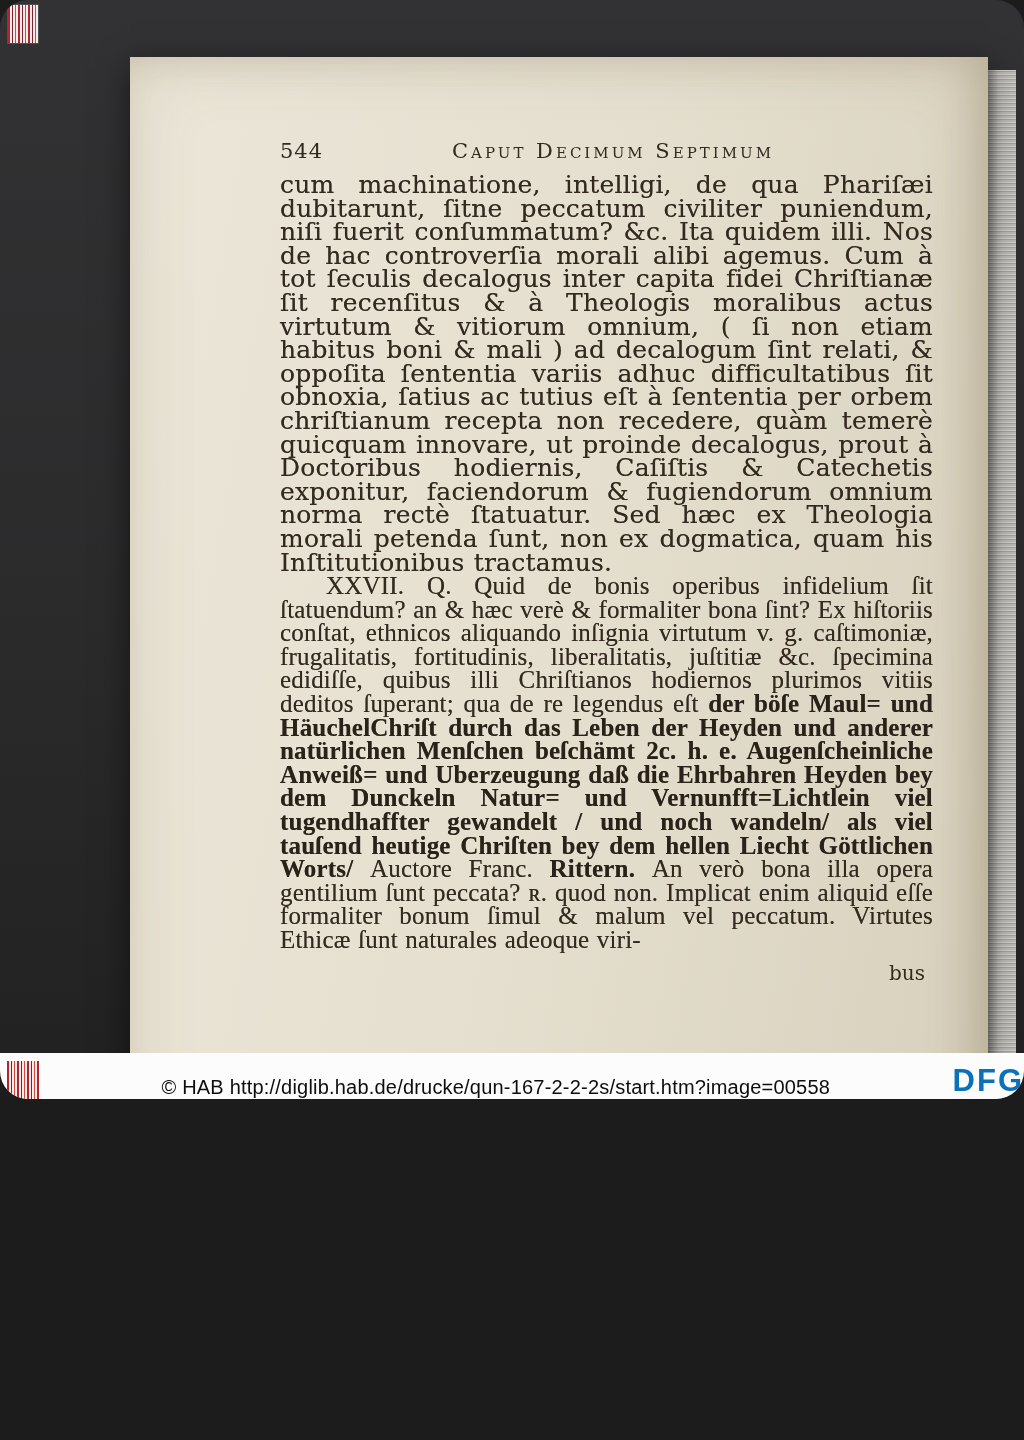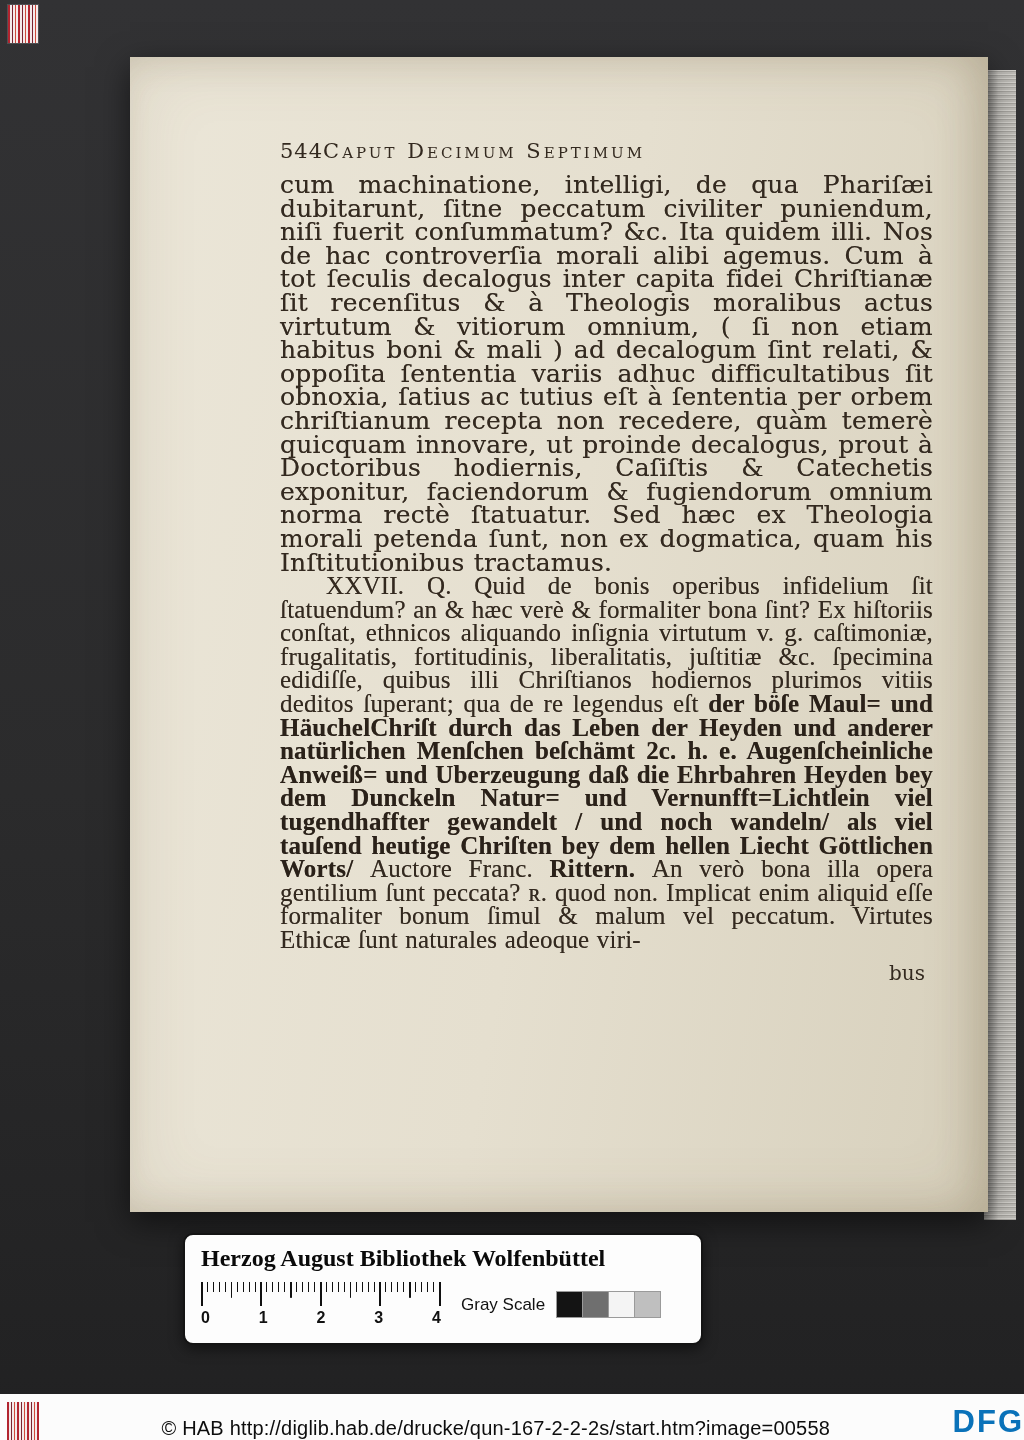--- a/index.html
+++ b/index.html
@@ -1,19 +1,20 @@
 <!DOCTYPE html>
 <html><head>
 <meta charset="utf-8">
 <style>
   html,body{margin:0;padding:0;background:#1c1c1d;}
   .canvas{
-    position:relative;width:1024px;height:1440px;overflow:hidden;
+    position:relative;width:1024px;height:1099px;overflow:hidden;
     background:linear-gradient(180deg,#323234 0%,#2b2b2c 55%,#212122 100%);
     font-family:"DejaVu Serif",serif;
+    border-radius:28px;
   }
   
   .barcode{
     position:absolute;width:30px;height:38px;
     background:repeating-linear-gradient(90deg,
       #b22530 0 2px,#f3eaea 2px 4px,#7c2330 4px 5px,#f3eaea 5px 7px,
       #d04a3a 7px 8px,#f3eaea 8px 10px);
     box-shadow:0 0 0 1px rgba(255,255,255,.15);
   }
   .barcode-top{left:8px;top:5px;}
@@ -29,21 +30,21 @@
     position:absolute;left:130px;top:57px;width:858px;height:1155px;
     background:linear-gradient(100deg,#ebe6d8 0%,#e5dfcf 50%,#d7d0bc 100%);
     box-shadow:0 10px 30px rgba(0,0,0,.55),
                inset 0 0 70px rgba(110,90,55,.14),
                inset -16px 0 36px rgba(90,70,40,.18);
     box-sizing:border-box;padding:82px 55px 0 150px;
     color:#33291f;
   }
   .page-head{display:flex;align-items:baseline;margin-bottom:10px;}
   .page-num{font-size:21px;letter-spacing:1px;}
-  .running-head{flex:1;text-align:left;font-variant:small-caps;font-size:21px;
+  .running-head{flex:1;text-align:center;font-variant:small-caps;font-size:21px;
     letter-spacing:3px;padding-right:30px;}
   .body-text{
     margin:0;font-size:25px;line-height:23.6px;text-align:justify;
     letter-spacing:.2px;word-spacing:1px;
     text-shadow:0 0 .5px rgba(51,41,31,.6);
   }
   .indented{text-indent:46px;font-family:Liberation Serif, serif;}
   .fraktur{font-weight:700;color:#2a2119;}
   .catchword{text-align:right;font-size:20px;margin-top:9px;padding-right:8px;}
   

